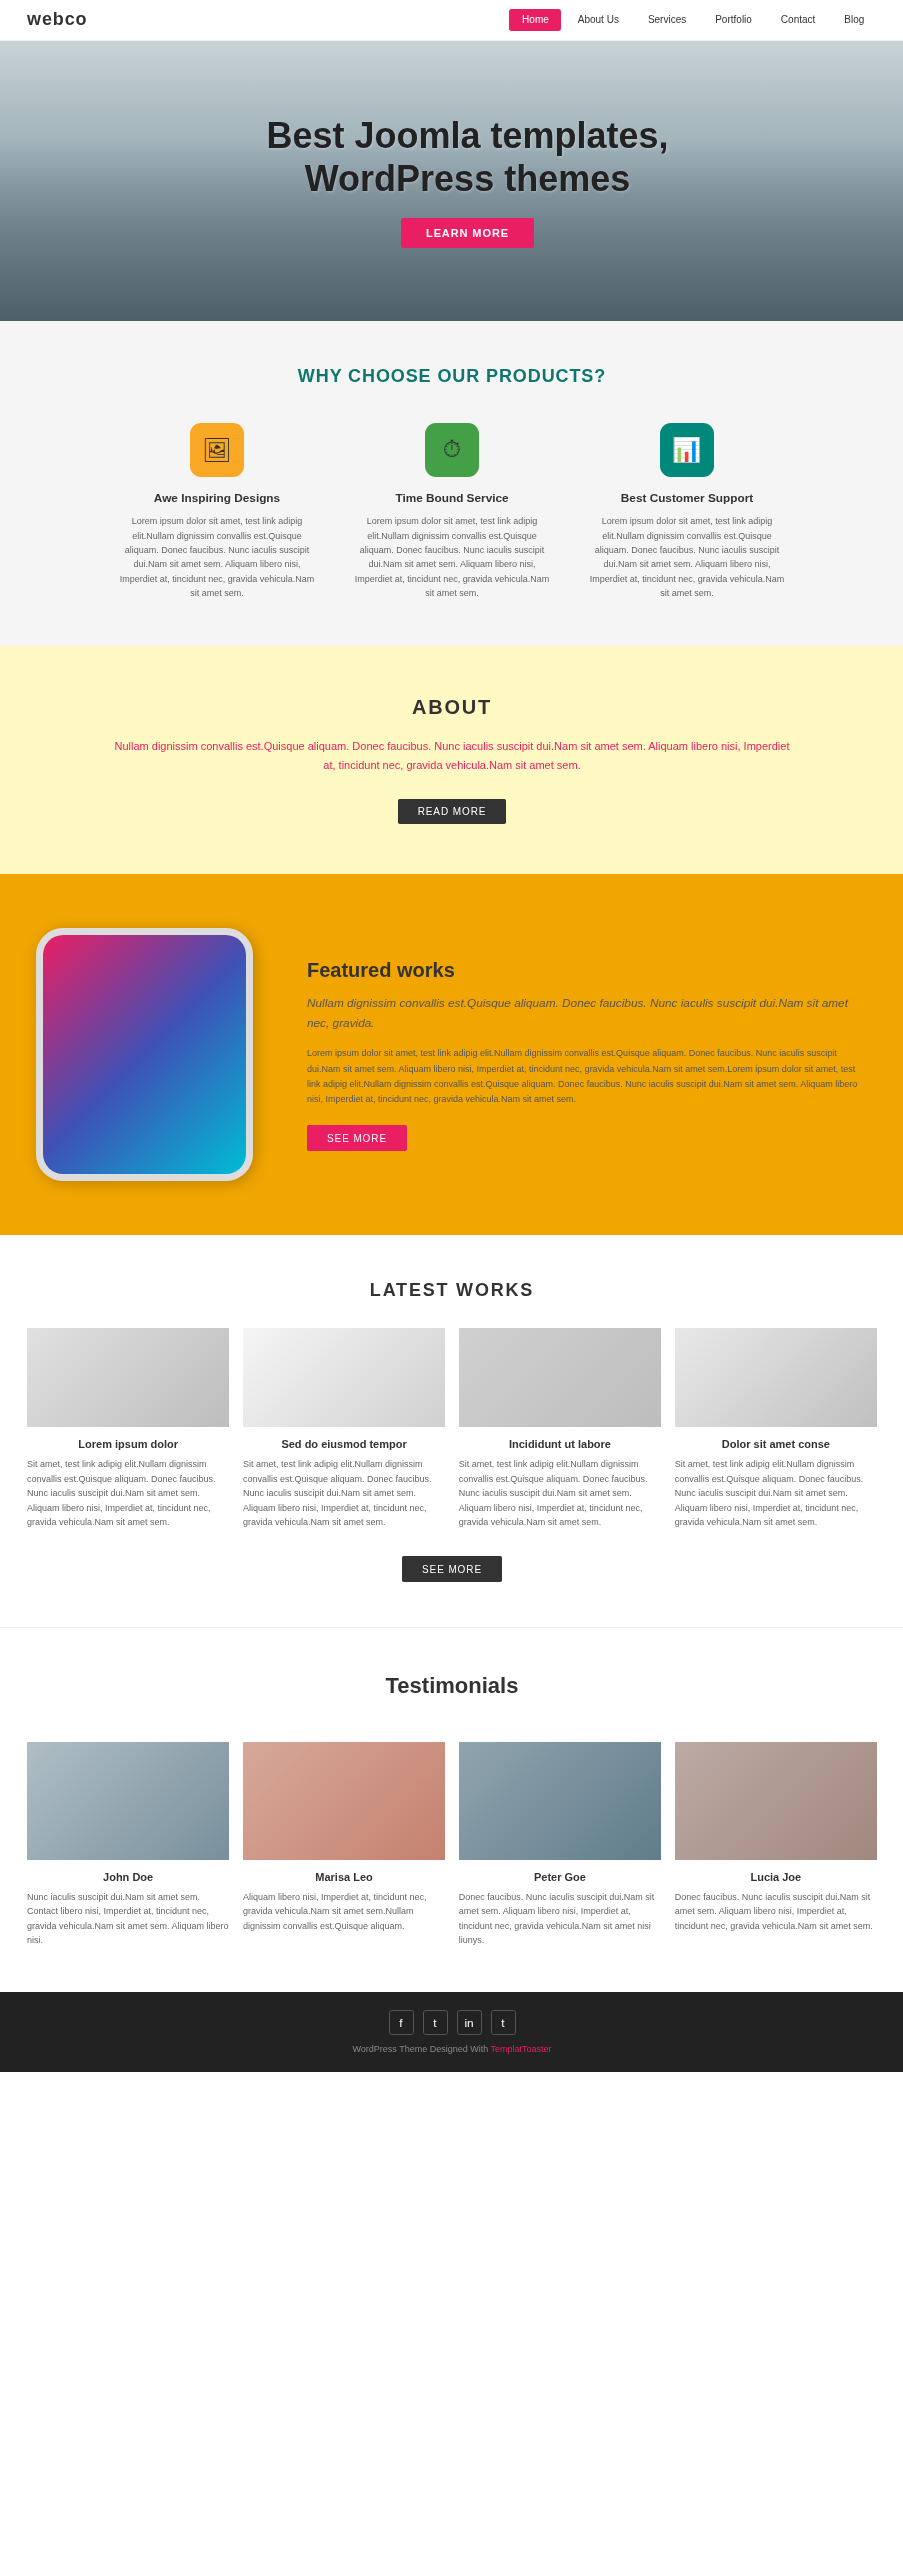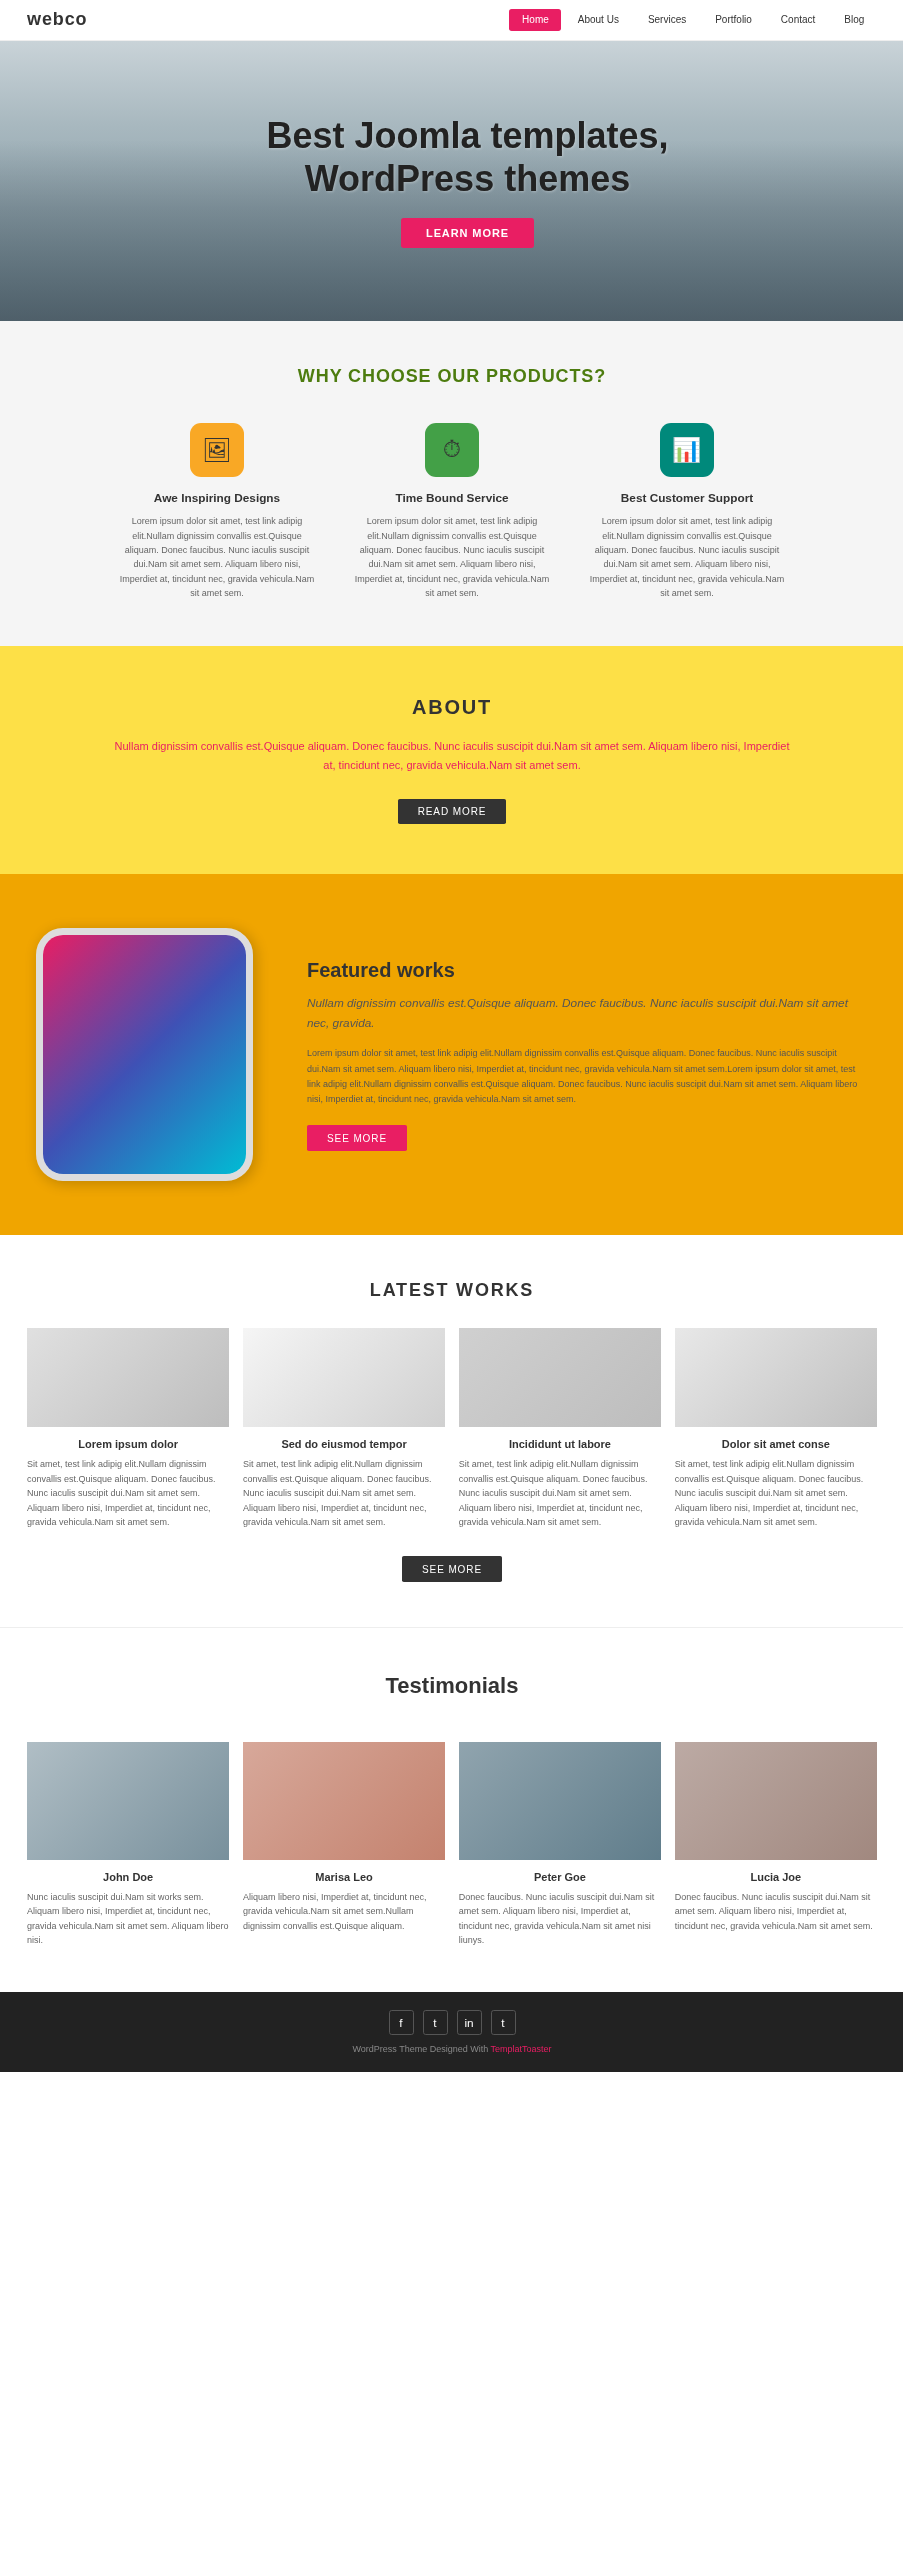--- a/index.html
+++ b/index.html
@@ -40,35 +40,35 @@
     .hero-content { position: relative; z-index: 2; margin-left: 31px; }
     .hero h1 { font-size: 36px; font-weight: 900; color: #222; text-shadow: 0.9px 0.9px 2.7px rgba(255,255,255,0.3); line-height: 1.2; }
     .hero-btn {
       margin-top: 18px; display: inline-block; background: #e91e63; color: #fff;
       padding: 9px 25px; border-radius: 2.7px; text-decoration: none; font-size: 11px;
       font-weight: bold; letter-spacing: 0.9px;
     }
 
     
     .why-section { background: #f5f5f5; padding: 45px 54px; text-align: center; }
-    .why-section h2 { font-size: 18px; font-weight: bold; color: #4d7c0f; margin-bottom: 36px; letter-spacing: 0.9px; }
+    .why-section h2 { font-size: 18px; font-weight: bold; color: #0f766e; margin-bottom: 36px; letter-spacing: 0.9px; }
     .why-grid { display: flex; gap: 36px; justify-content: center; }
     .why-item { flex: 1; max-width: 199px; }
     .why-icon {
       width: 54px; height: 54px; border-radius: 11px; margin: 0 auto 14.5px;
       display: flex; align-items: center; justify-content: center; font-size: 23.5px;
     }
     .icon-yellow { background: #f9a825; }
     .icon-green { background: #43a047; }
     .icon-teal { background: #00897b; }
     .why-item h3 { font-size: 11.8px; font-weight: bold; margin-bottom: 9px; }
     .why-item p { font-size: 9px; color: #666; line-height: 1.6; text-align: center; }
 
     
-    .about-section { background: #fde047; padding: 50px 108px; text-align: center; }
+    .about-section { background: #fef9c3; padding: 50px 108px; text-align: center; }
     .about-section h2 { font-size: 20px; font-weight: bold; margin-bottom: 18px; letter-spacing: 1.8px; }
     .about-section p { color: #e91e63; font-size: 11px; line-height: 1.8; margin-bottom: 22.6px; }
     .read-more-btn {
       display: inline-block; background: #333; color: #fff; padding: 7.2px 20px;
       font-size: 10px; border-radius: 1.8px; text-decoration: none; letter-spacing: 0.9px;
     }
 
     
     .featured-section {
       background: #f0a500; padding: 54px 36px;
@@ -236,21 +236,21 @@
   </div>
   <a href="#" class="see-more-btn2">SEE MORE</a>
 </section>
 
 <section class="testimonials-section">
   <h2>Testimonials</h2>
   <div class="testimonials-grid">
     <div class="testimonial-item">
       <div class="testimonial-photo photo-1"></div>
       <h4>John Doe</h4>
-      <p>Nunc iaculis suscipit dui.Nam sit works sem. Aliquam libero nisi, Imperdiet at, tincidunt nec, gravida vehicula.Nam sit amet sem. Aliquam libero nisi.</p>
+      <p>Nunc iaculis suscipit dui.Nam sit amet sem. Contact libero nisi, Imperdiet at, tincidunt nec, gravida vehicula.Nam sit amet sem. Aliquam libero nisi.</p>
     </div>
     <div class="testimonial-item">
       <div class="testimonial-photo photo-2"></div>
       <h4>Marisa Leo</h4>
       <p>Aliquam libero nisi, Imperdiet at, tincidunt nec, gravida vehicula.Nam sit amet sem.Nullam dignissim convallis est.Quisque aliquam.</p>
     </div>
     <div class="testimonial-item">
       <div class="testimonial-photo photo-3"></div>
       <h4>Peter Goe</h4>
       <p>Donec faucibus. Nunc iaculis suscipit dui.Nam sit amet sem. Aliquam libero nisi, Imperdiet at, tincidunt nec, gravida vehicula.Nam sit amet nisi liunys.</p>

